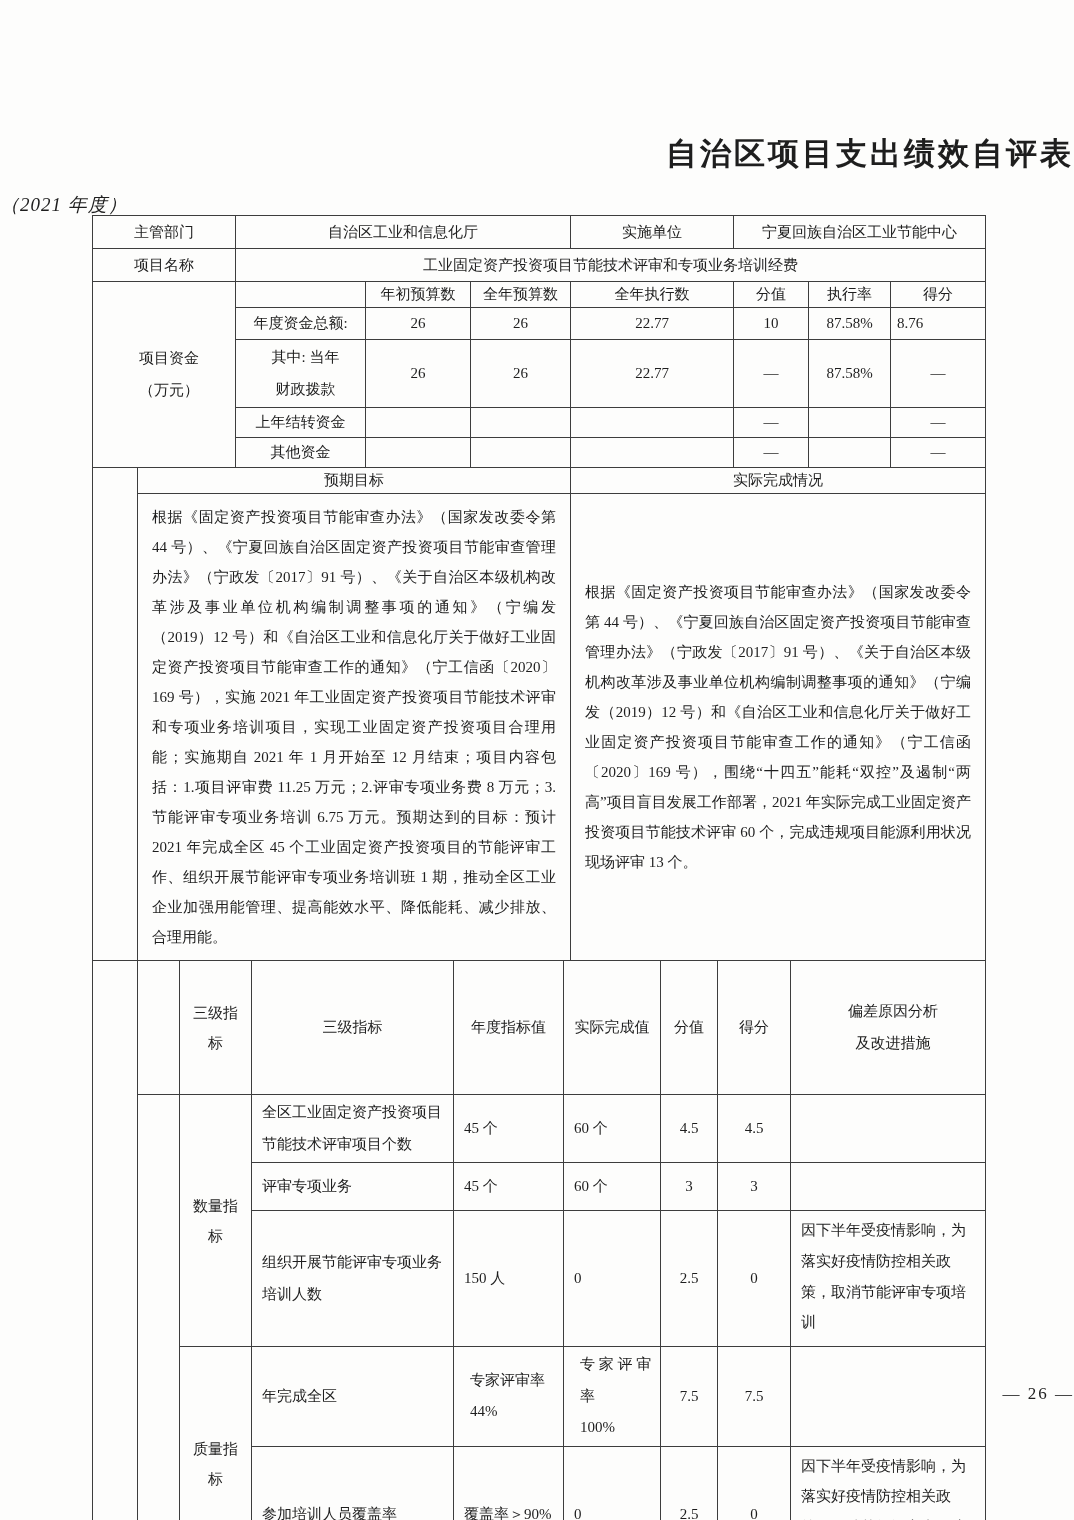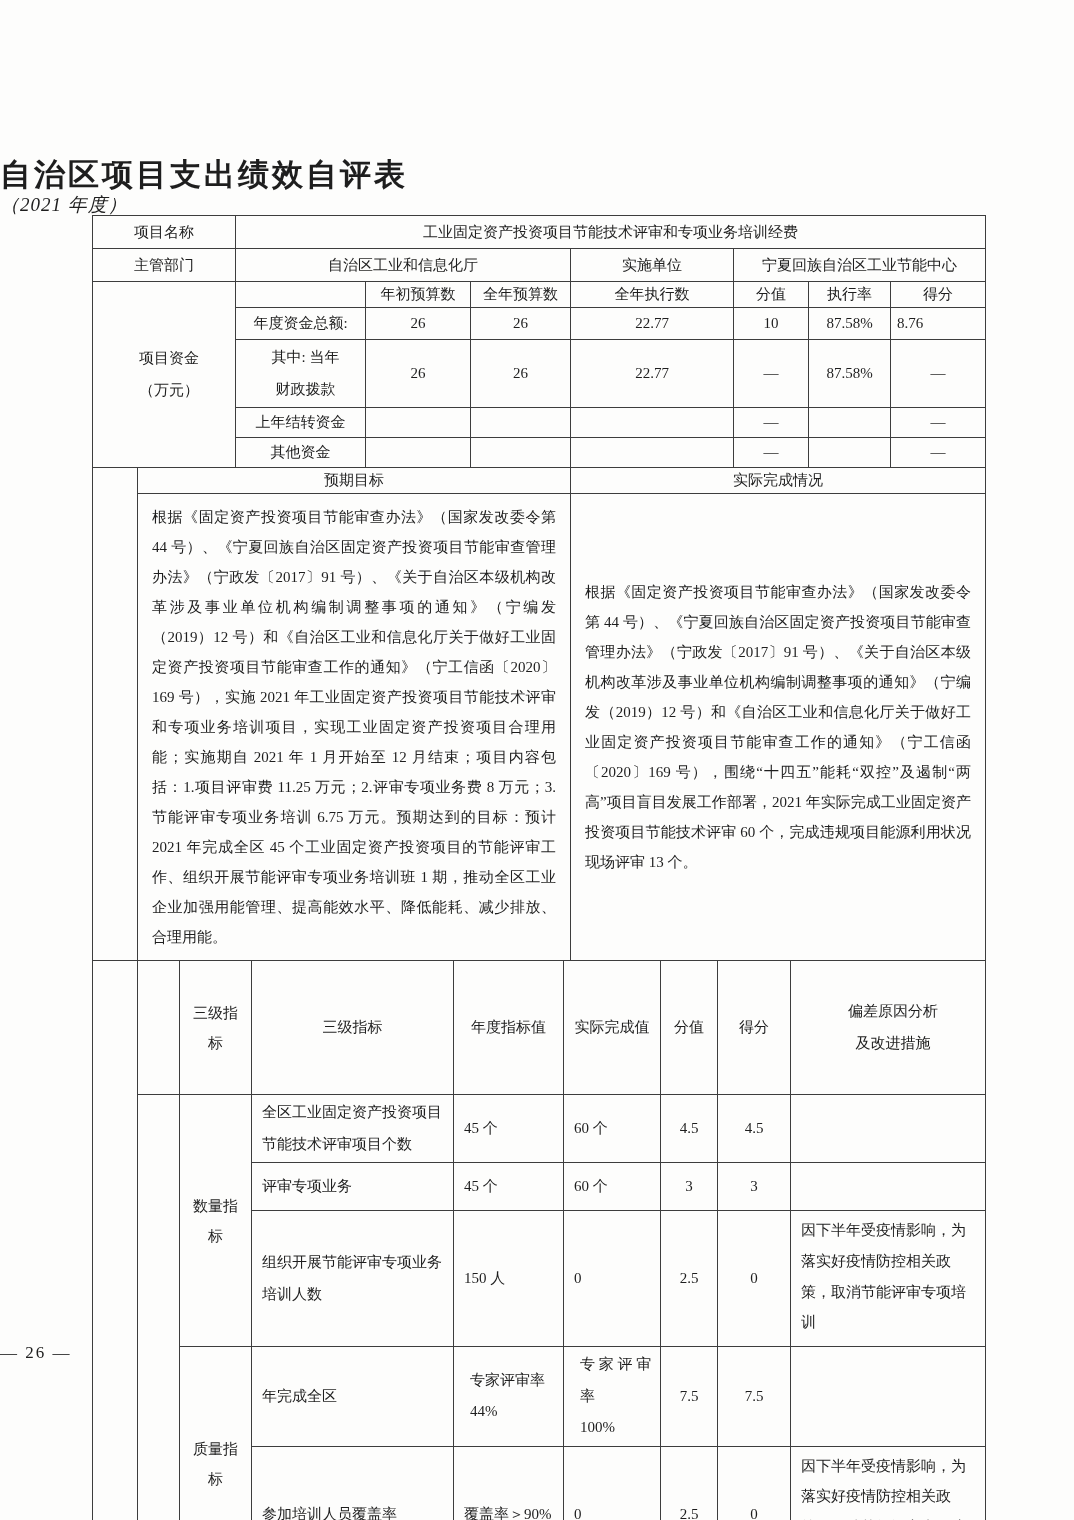--- a/index.html
+++ b/index.html
@@ -1,66 +1,66 @@
 <!DOCTYPE html>
 <html><head>
 <meta charset="utf-8">
 <style>
   html,body{margin:0;padding:0;}
   body{
     width:1074px;height:1520px;background:#fdfdfc;position:relative;
     font-family:"Liberation Serif","DejaVu Serif",serif;color:#1e1e1e;
   }
-  .title{position:absolute;top:133px;left:0;width:100%;text-align:left;
-    font-size:31px;font-weight:bold;letter-spacing:3px;margin-top:21px;}
+  .title{position:absolute;top:133px;left:0;width:100%;text-align:right;
+    font-size:31px;font-weight:bold;letter-spacing:3px;}
   .subtitle{position:absolute;top:192px;left:0;width:100%;text-align:left;
     font-size:19px;letter-spacing:1px;font-style:italic;}
   .tablewrap{position:absolute;left:92px;top:215px;width:893px;}
   table{border-collapse:collapse;table-layout:fixed;width:893px;margin-top:-1px;}
   #tbl-basic{margin-top:0;}
   td{border:1px solid #3d3d3d;font-size:15px;text-align:center;vertical-align:middle;
     padding:2px 6px;overflow:hidden;background:transparent;}
   .left{text-align:left;padding-left:10px;}
   .just{text-align:justify;}
   .pre{white-space:pre-line;padding-left:16px;}
   .lh2{line-height:2.1;}
   .goal-cell{line-height:2.0;padding:8px 14px;font-size:15px;}
   .dev-cell{text-align:left;line-height:2.05;padding:6px 10px;font-family:Liberation Mono, monospace;}
   .num-right{text-align:left;padding-right:8px;}
   .vstack{display:inline-block;width:1.15em;word-break:break-all;line-height:2.15;
     vertical-align:middle;font-size:15px;margin-left:40px;}
   .w3{display:inline-block;width:3.25em;word-break:break-all;line-height:2.0;}
-  .pagenum{position:absolute;top:1343px;left:0;width:100%;text-align:left;
+  .pagenum{position:absolute;top:1384px;left:0;width:100%;text-align:right;
     font-size:17px;letter-spacing:2px;}
 </style>
 </head>
 <body>
 
 <div class="title">自治区项目支出绩效自评表</div>
 <div class="subtitle">（2021 年度）</div>
 
 <div class="tablewrap">
 
   <table id="tbl-basic">
     <colgroup>
         <col style="width:143px">
         <col style="width:335px">
         <col style="width:163px">
         <col style="width:252px">
       </colgroup>
     <tbody>
         <tr style="height:33px">
-      <td>项目名称</td>
-      <td colspan="3">工业固定资产投资项目节能技术评审和专项业务培训经费</td>
-    </tr>
-    <tr style="height:33px">
       <td>主管部门</td>
       <td>自治区工业和信息化厅</td>
       <td>实施单位</td>
       <td>宁夏回族自治区工业节能中心</td>
+    </tr>
+    <tr style="height:33px">
+      <td>项目名称</td>
+      <td colspan="3">工业固定资产投资项目节能技术评审和专项业务培训经费</td>
     </tr>
   </tbody>
     </table>
 
   <table id="tbl-funds">
     <colgroup>
         <col style="width:143px">
         <col style="width:130px">
         <col style="width:105px">
         <col style="width:100px">

